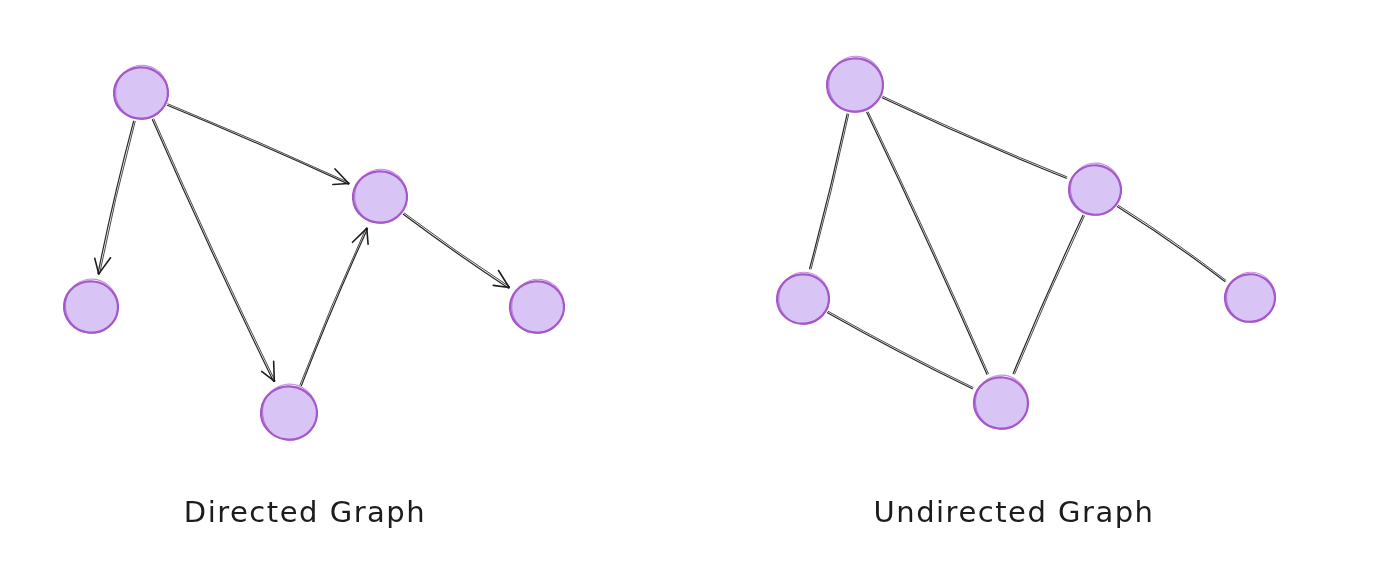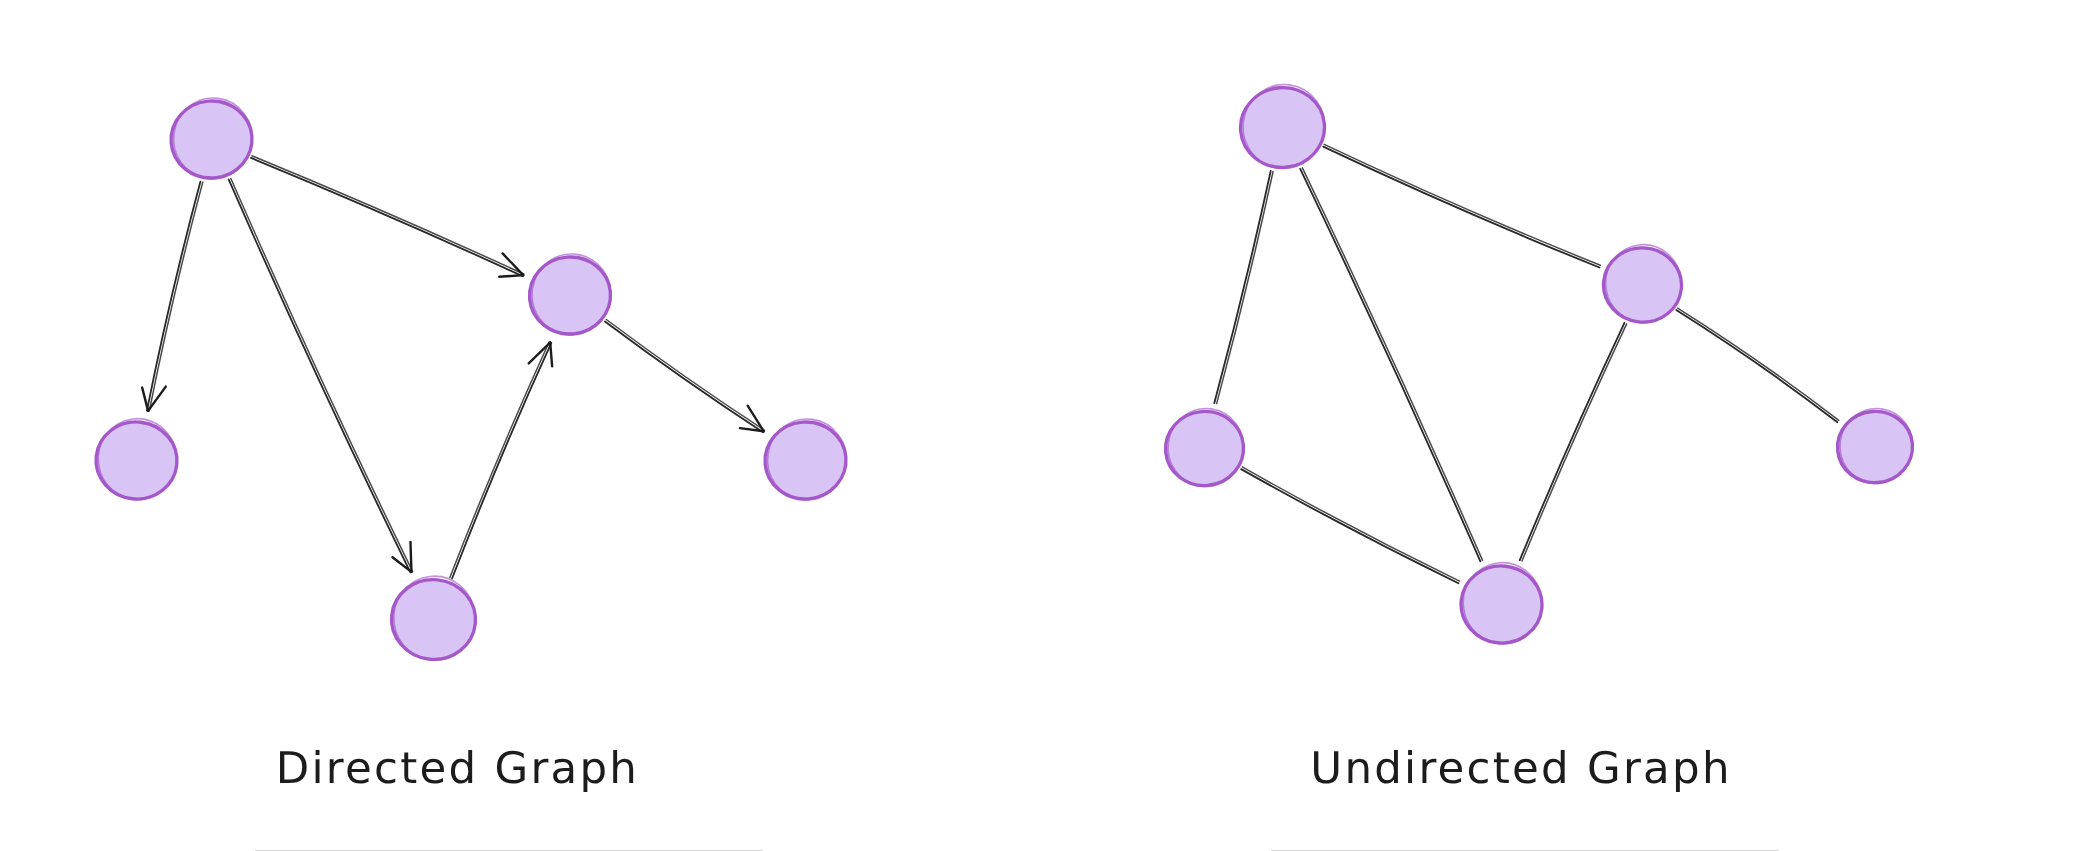--- a/index.html
+++ b/index.html
@@ -4,21 +4,21 @@
 <style>
   html, body {
     margin: 0;
     padding: 0;
     background: #ffffff;
   }
   .canvas-wrap {
     position: relative;
     width: 1400px;
     height: 567px;
-    background: #404040;
+    background: #a21caf;
     overflow: hidden;
     font-family: "DejaVu Sans", sans-serif;
   }
   svg text.graph-label {
     font-family: "DejaVu Sans", "Liberation Sans", sans-serif;
     font-size: 29px;
     letter-spacing: 1.5px;
     fill: #1c1c1c;
   }
 </style>

